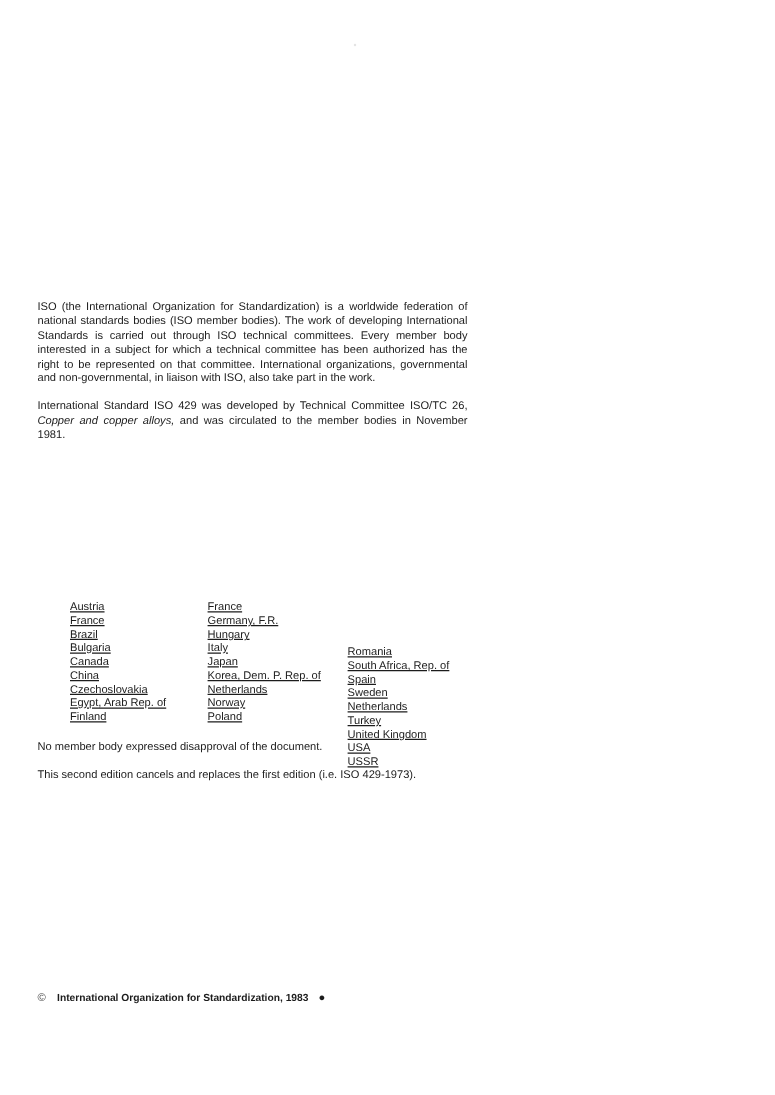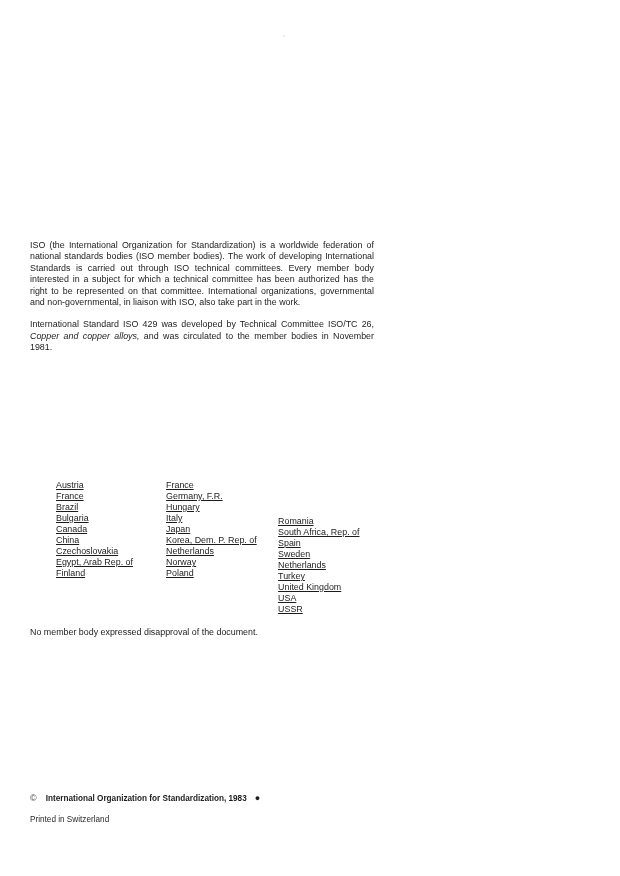--- a/index.html
+++ b/index.html
@@ -62,21 +62,21 @@
       display: flex;
       flex-direction: column;
       text-decoration: underline;
     }
     .col-1 { width: 112px; }
     .col-2 { width: 114px; }
     .col-3 { width: 120px; margin-top: 36px; }
     .after-list {
       position: absolute;
       left: 30px;
-      top: 627px;
+      top: 592px;
       width: 344px;
     }
     .footer {
       position: absolute;
       left: 30px;
       top: 793px;
       width: 360px;
     }
     .copyright {
       font-size: 8.2px;
@@ -152,22 +152,22 @@
     <span>Netherlands</span>
     <span>Turkey</span>
     <span>United Kingdom</span>
     <span>USA</span>
     <span>USSR</span>
   </div>
 </div>
 
 <div class="after-list">
   <p class="para">No member body expressed disapproval of the document.</p>
+  <p class="para">This second edition cancels and replaces the first edition (i.e. ISO 429-1973).</p>
 </div>
 
 <div class="footer">
   <div class="copyright">
     <span class="c-sym">©</span>
     <span>International Organization for Standardization, 1983</span>
     <span class="bullet">●</span>
   </div>
-  <div class="printed">Printed in Switzerland</div>
 </div>
 
 </body></html>

